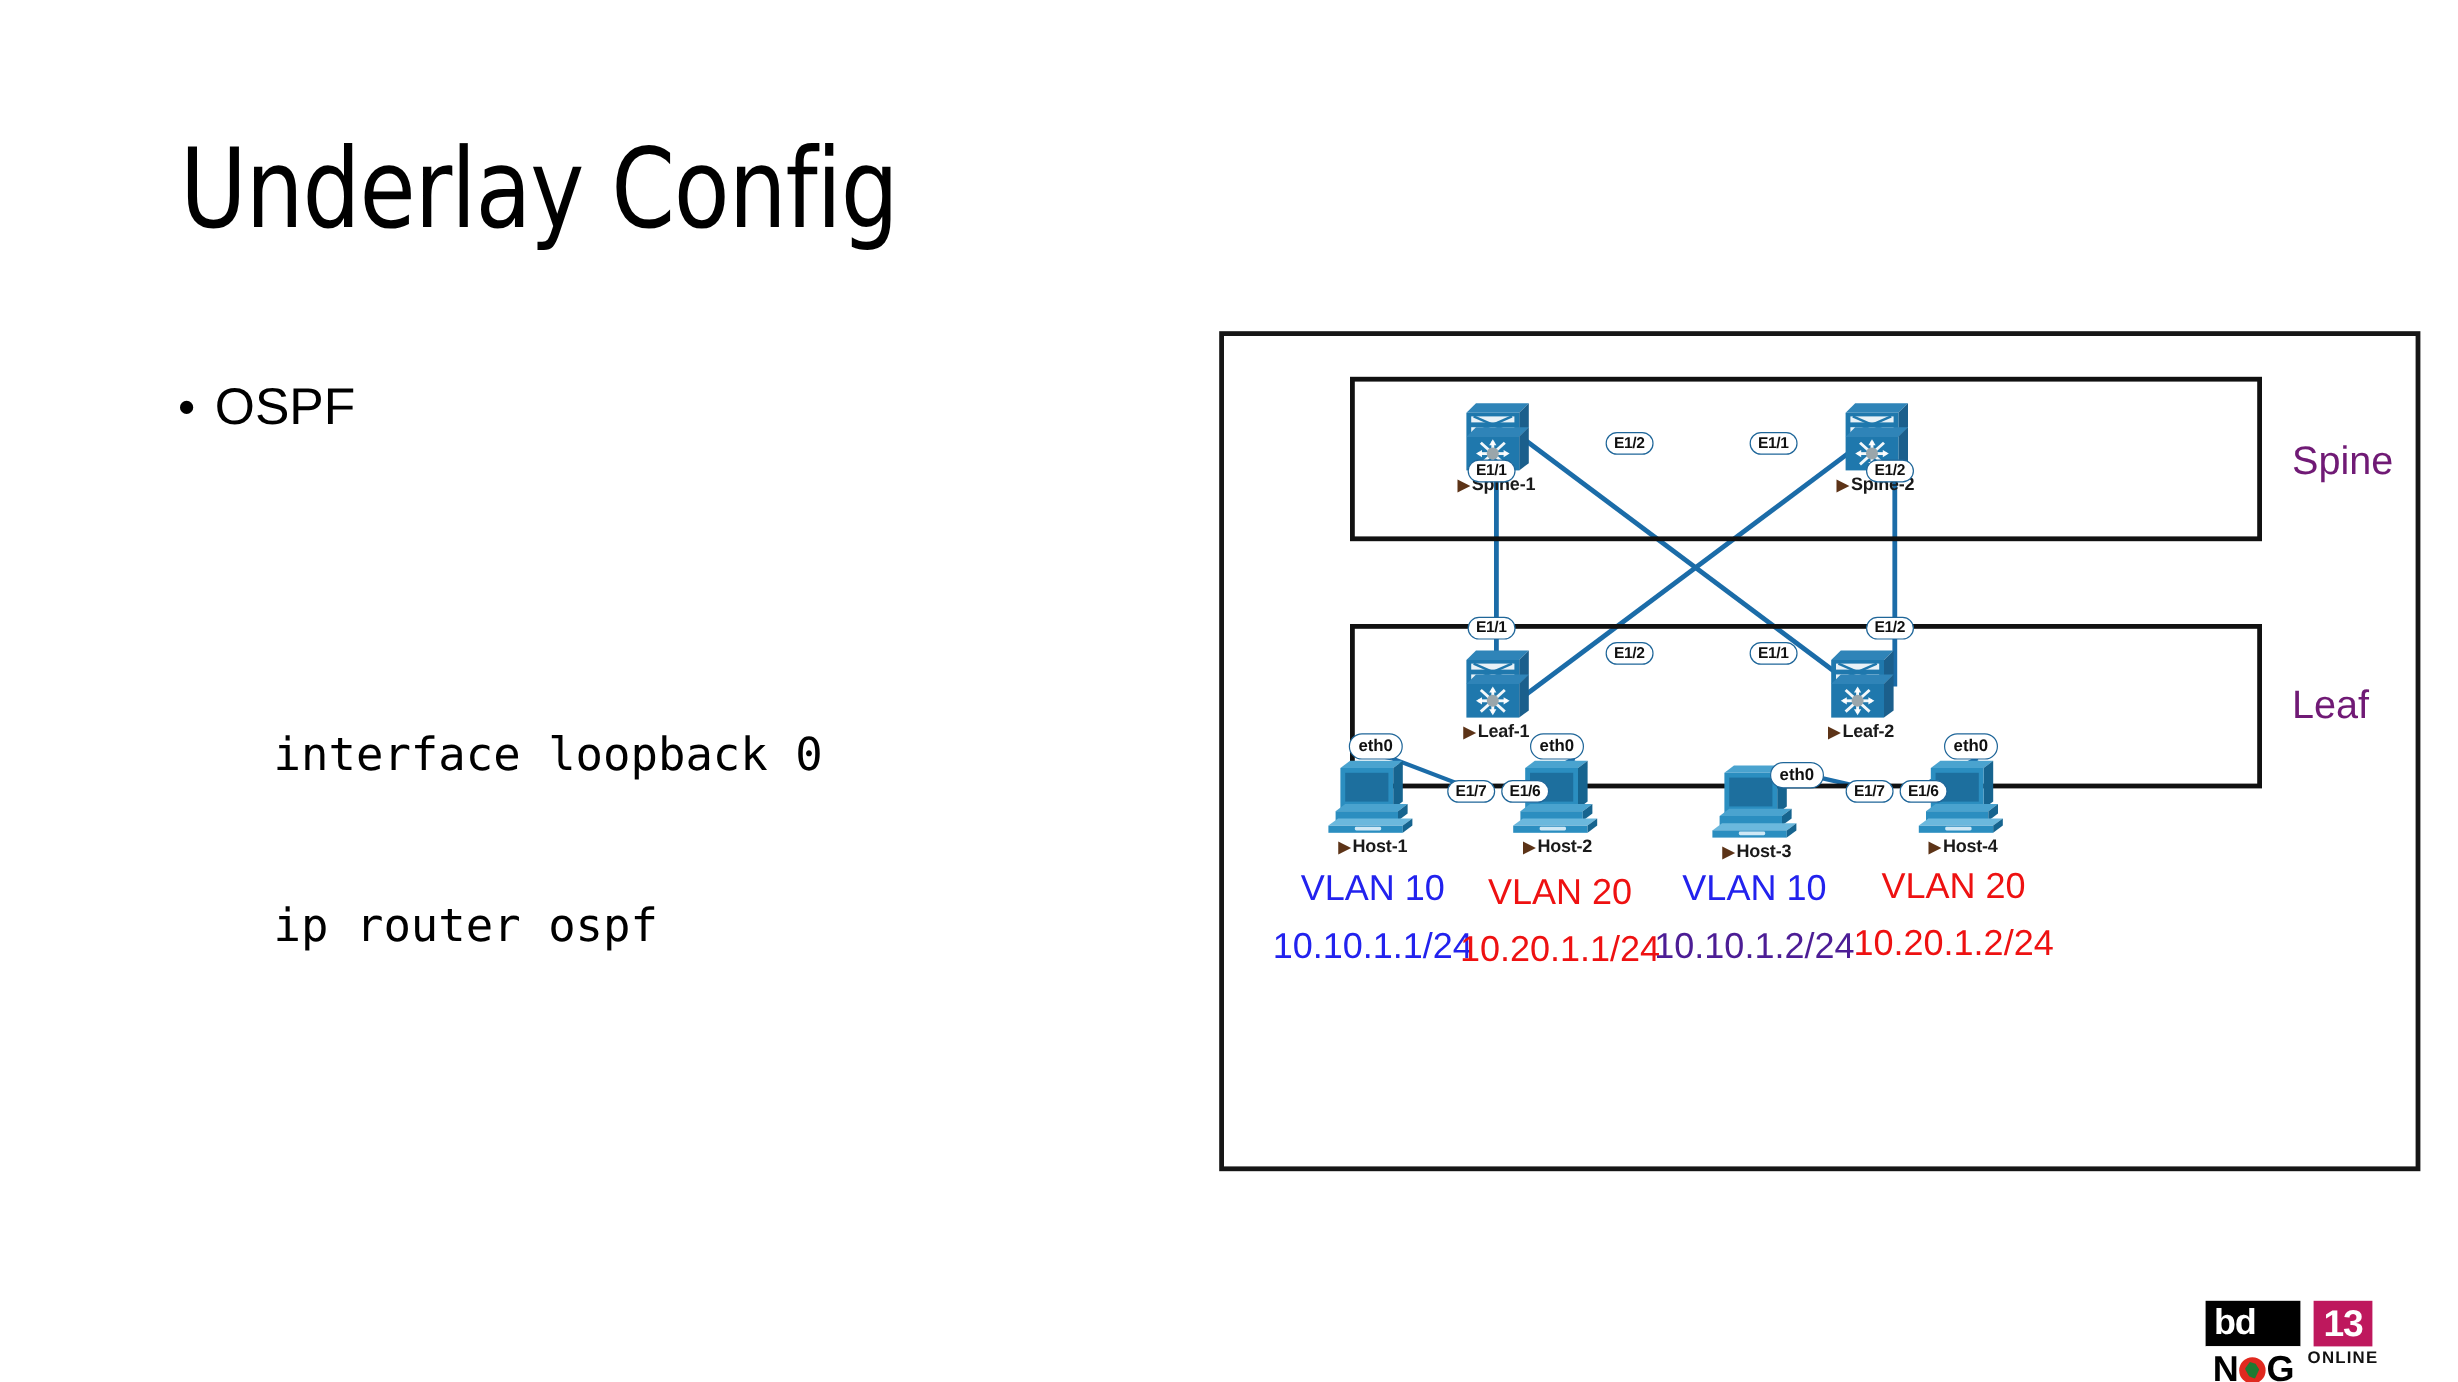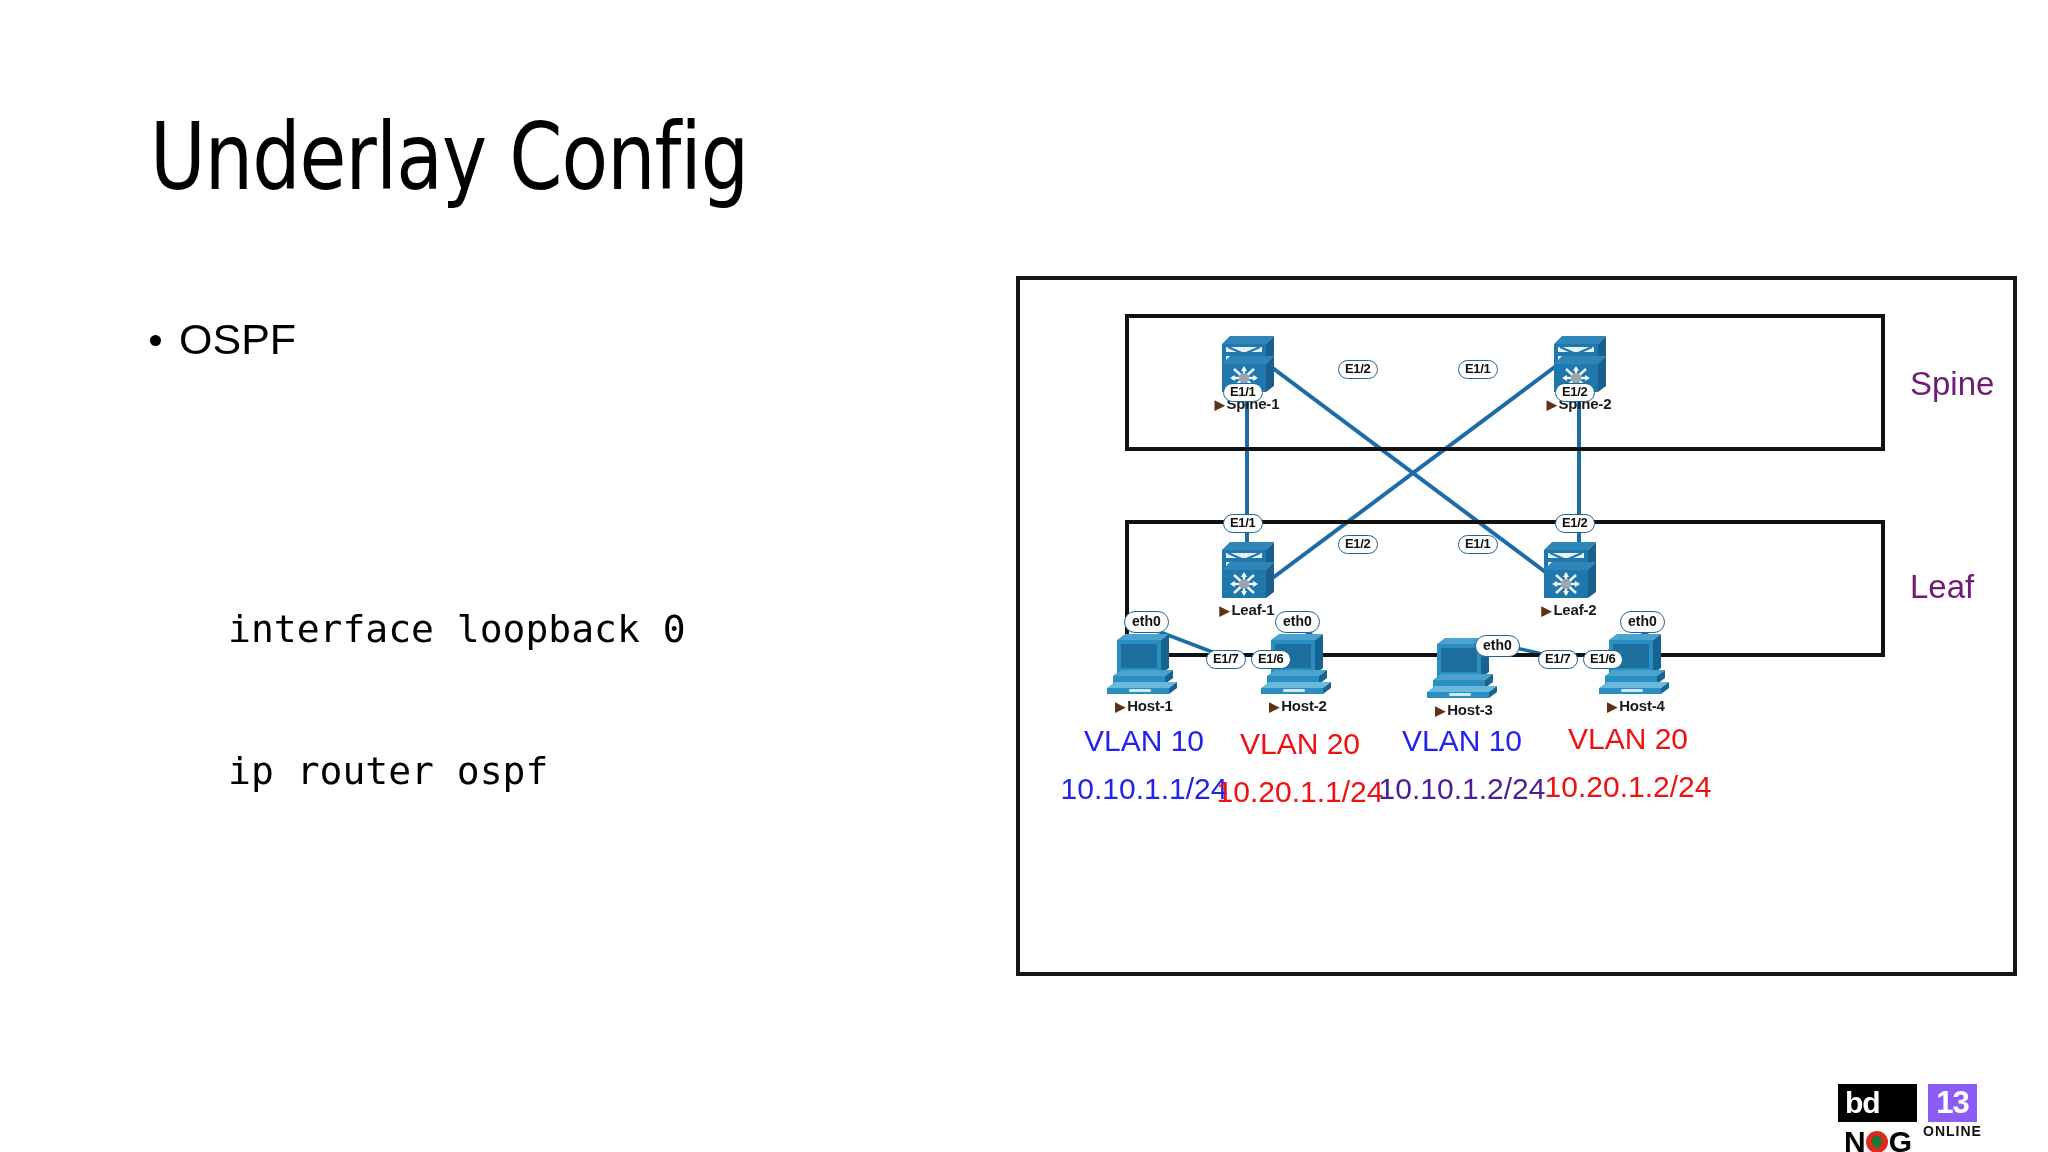--- a/index.html
+++ b/index.html
@@ -146,23 +146,23 @@
     letter-spacing: -0.2px;
   }
   .node-label .tri {
     color: #5c3317;
     font-size: 13px;
     margin-right: 2px;
   }
 
   
   #node-spine1 { left: 190px; top: 50px; }
-  #node-spine2 { left: 522px; top: 50px; }
+  #node-spine2 { left: 506px; top: 50px; }
   #node-leaf1  { left: 190px; top: 256px; }
-  #node-leaf2  { left: 512px; top: 256px; }
+  #node-leaf2  { left: 494px; top: 256px; }
 
   
   .host { position: absolute; width: 92px; text-align: center; }
   #node-host1 { left: 78px;  top: 352px; }
   #node-host2 { left: 232px; top: 352px; }
   #node-host3 { left: 398px; top: 356px; }
   #node-host4 { left: 570px; top: 352px; }
 
   
   .port {
@@ -252,21 +252,21 @@
   .logo-o::after {
     content: "";
     position: absolute;
     left: 5px; top: 4px;
     width: 12px; height: 14px;
     background: #1e7a32;
     clip-path: polygon(35% 0%, 75% 10%, 100% 45%, 70% 100%, 30% 85%, 0% 40%);
   }
   .logo-right { margin-left: 6px; display: flex; flex-direction: column; align-items: center; }
   .logo-13 {
-    background: #8b5cf6;
+    background: #be185d;
     color: #ffffff;
     font-family: "Liberation Sans", sans-serif;
     font-weight: bold;
     font-size: 31px;
     line-height: 38px;
     padding: 0 8px;
     letter-spacing: -1px;
   }
   .logo-online {
     color: #111111;

